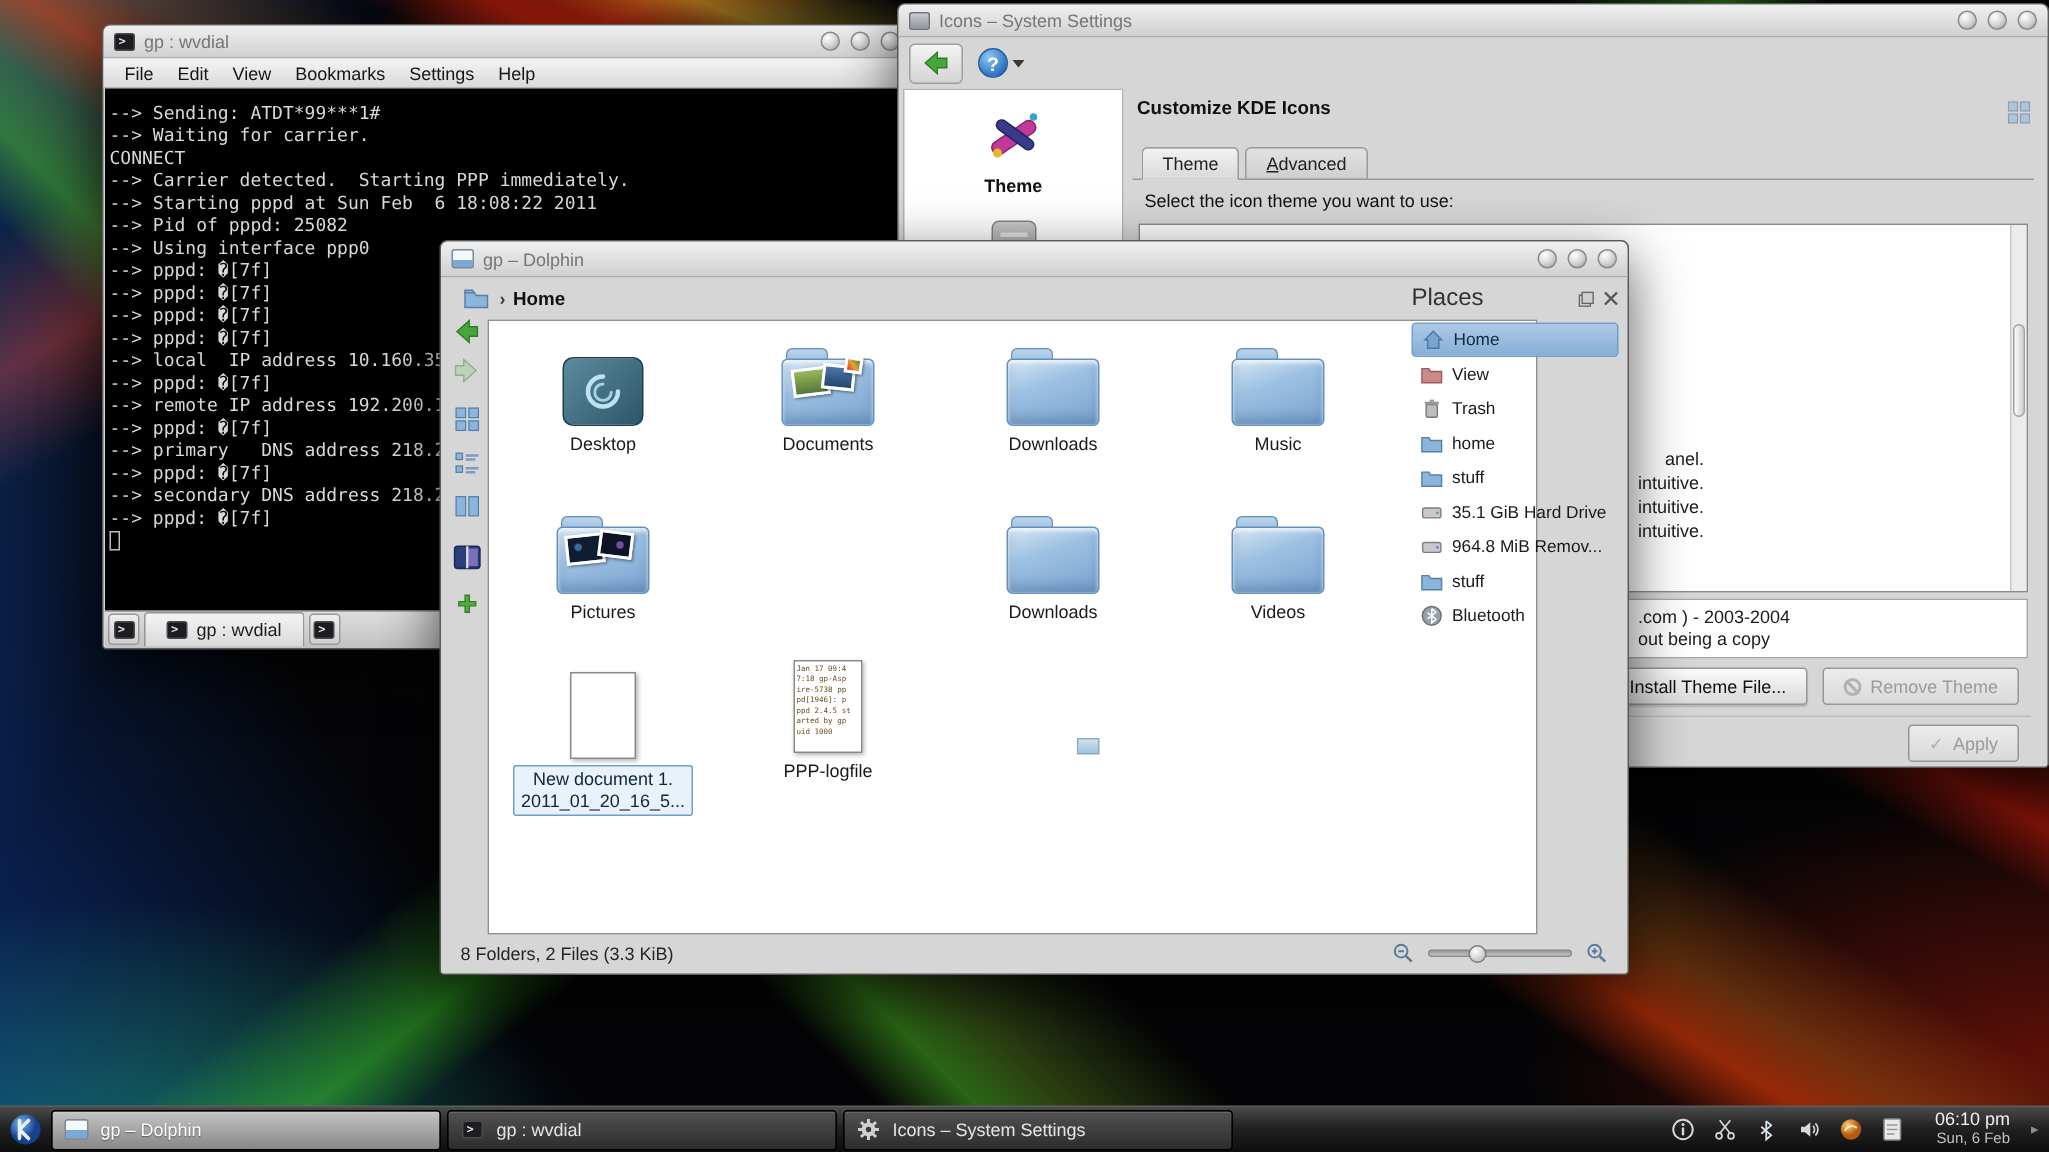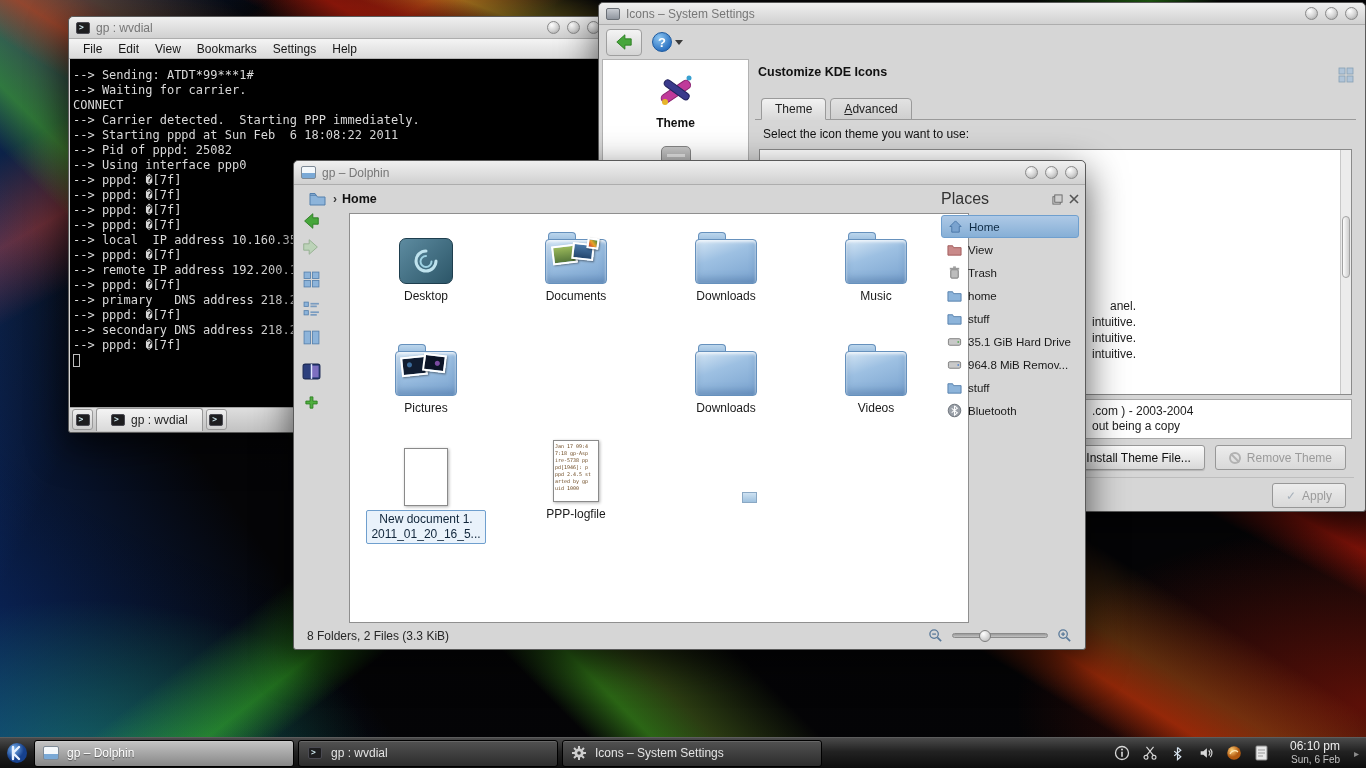--- a/index.html
+++ b/index.html
@@ -122,22 +122,22 @@
   .dolph-ico { display:inline-block; width:15px; height:13px; border-radius:2px;
     background:linear-gradient(#f4f8fb 55%, #7aa9d6 55%); border:1px solid #7e8a96; }
   .d-toolbar { position:absolute; left:3px; right:3px; top:24px; height:28px;
     display:flex; align-items:center; gap:5px; padding:0 9px; }
   .bc-btn { width:22px; height:20px; display:grid; place-items:center; border-radius:3px; }
   .bc-chev { color:#3a3a3a; font-size:12px; font-weight:bold; }
   .bc-label { font-size:12.5px; font-weight:bold; color:#111; }
   .d-strip { position:absolute; left:3px; top:48px; width:28px; bottom:28px;
     display:flex; flex-direction:column; align-items:center; }
   .d-strip > * { flex:0 0 auto; }
-  .d-view { position:absolute; left:31px; top:52px; width:620px; bottom:26px;
-    background:#fff; border:1px solid #8f8f8f;margin-left:24px; }
+  .d-view { position:absolute; left:31px; top:52px; width:700px; bottom:26px;
+    background:#fff; border:1px solid #8f8f8f; }
   .f-item { position:absolute; width:120px; text-align:center; }
   .ico-wrap { height:62px; display:flex; align-items:flex-end; justify-content:center; }
   .ico-wrap.tall { height:66px; }
   .f-label { margin-top:5px; font-size:12px; color:#1a1a1a; }
   .fold { position:relative; width:62px; height:52px; }
   .ftab { position:absolute; top:0; left:3px; width:28px; height:12px;
     background:linear-gradient(#bcd6ec,#8db4da); border:1px solid #6691bd; border-bottom:none;
     border-radius:4px 4px 0 0; }
   .fbody { position:absolute; left:0; right:0; top:7px; bottom:0;
     background:linear-gradient(160deg,#d5e6f5,#9dc0e2 40%,#7aa3cf);

